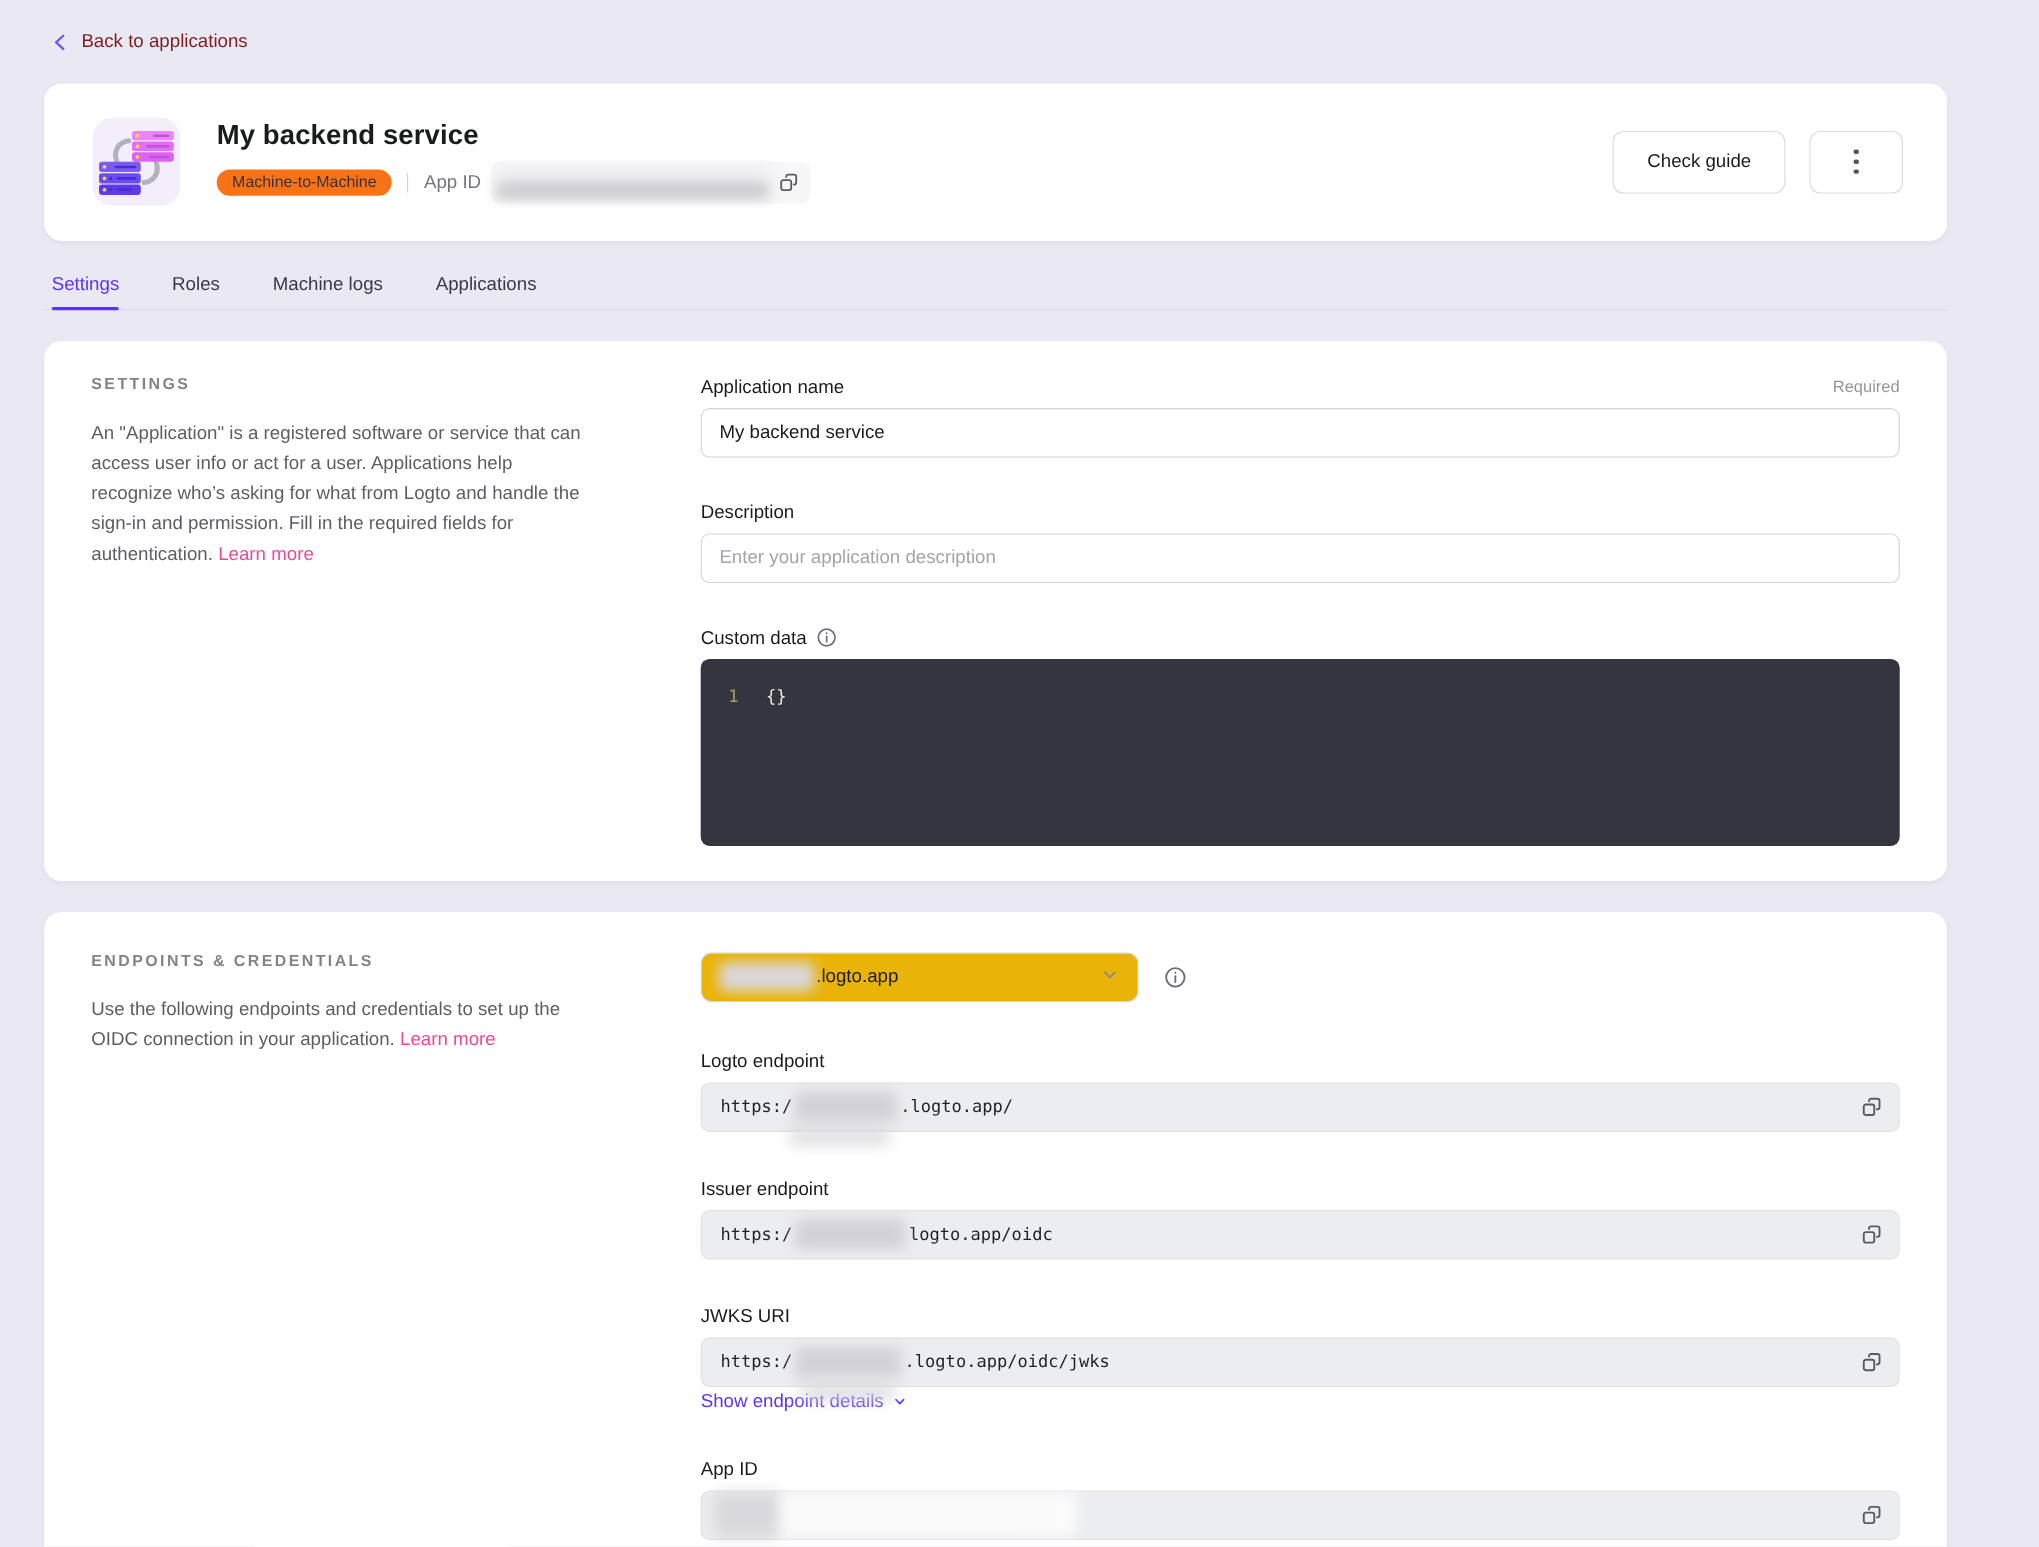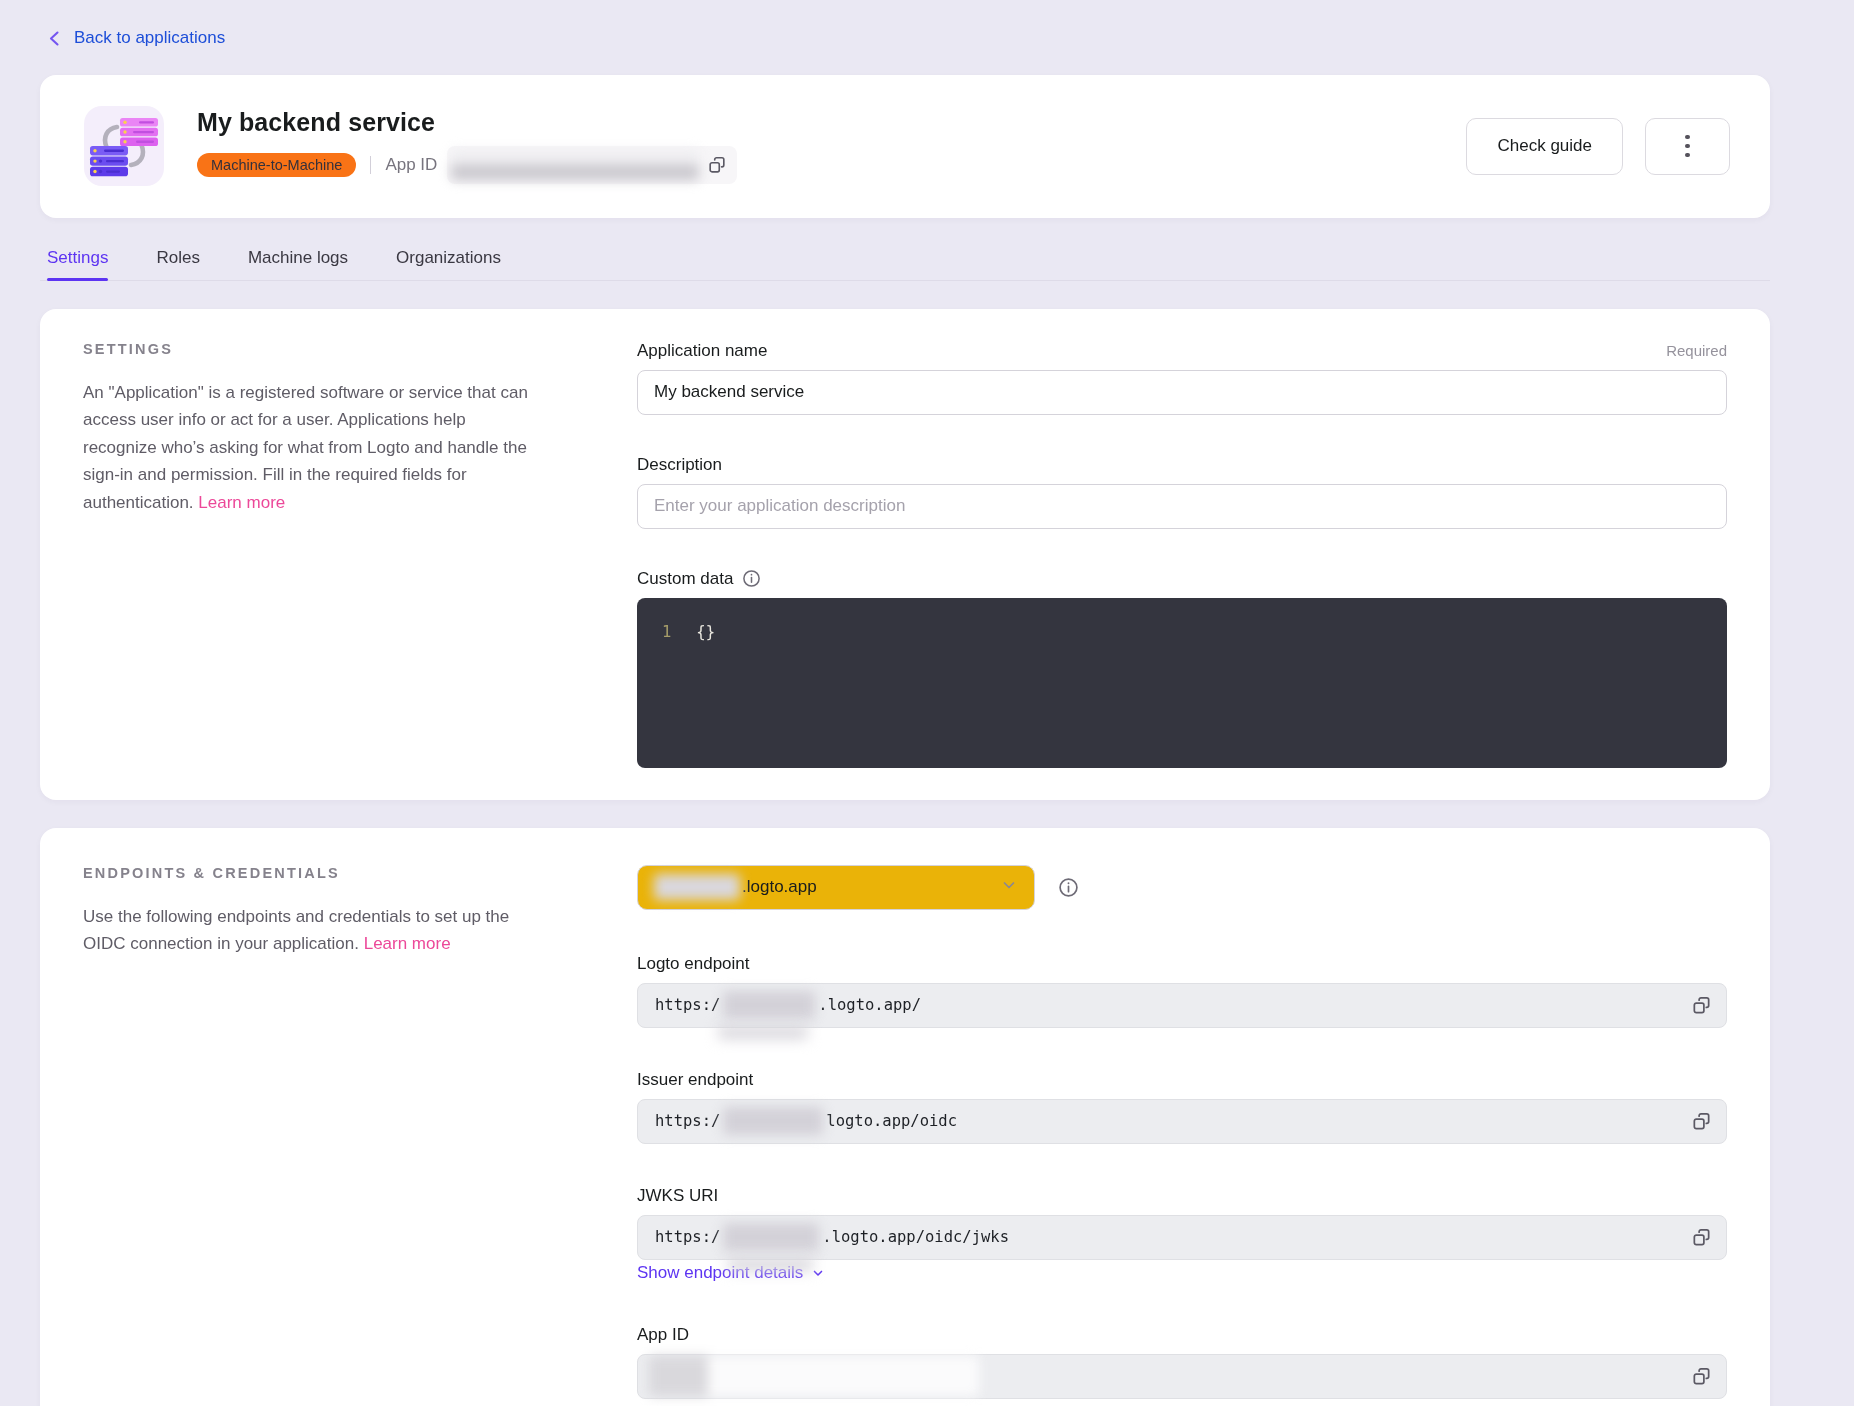--- a/index.html
+++ b/index.html
@@ -1,21 +1,21 @@
 <!DOCTYPE html>
 <html><head>
 <meta charset="utf-8">
 <style>
   * { margin:0; padding:0; box-sizing:border-box; }
   html,body { width:1854px; height:1406px; overflow:hidden; }
   body { font-family:"Liberation Sans", sans-serif; background:#eae8f3; color:#1a1c21; }
   .page { width:1854px; height:1406px; padding:28px 84px 0 40px; overflow:hidden; }
 
   
-  .back-link { display:inline-flex; align-items:center; gap:12px; color:#1d4ed8; font-size:17px; font-weight:500; cursor:pointer; margin-left:7px; }
+  .back-link { display:inline-flex; align-items:center; gap:12px; color:#7f1d1d; font-size:17px; font-weight:500; cursor:pointer; margin-left:7px; }
   .back-link svg { display:block; }
 
   
   .card { background:#ffffff; border-radius:16px; box-shadow:0 2px 6px rgba(42,34,80,0.04); }
 
   
   .header-card { margin-top:24px; height:143px; display:flex; align-items:center; padding:0 40px 0 44px; }
   .app-icon { width:80px; height:80px; flex:0 0 80px; }
   .header-main { margin-left:33px; }
   .app-title { font-size:25px; font-weight:700; color:#191c1d; letter-spacing:.1px; }
@@ -156,21 +156,21 @@
           </span>
       </button>
     </div>
   </div>
 
   
   <div class="tabbar">
     <div class="tab active">Settings</div>
     <div class="tab">Roles</div>
     <div class="tab">Machine logs</div>
-    <div class="tab">Organizations</div>
+    <div class="tab">Applications</div>
   </div>
 
   
   <div class="card section-card">
     <div class="section-left">
       <div class="section-heading">SETTINGS</div>
       <div class="section-desc">
         <span>An "Application" is a registered software or service that can access user info or act for a user. Applications help recognize who’s asking for what from Logto and handle the sign-in and permission. Fill in the required fields for authentication.</span>
         <a class="link">Learn more</a>
       </div>

